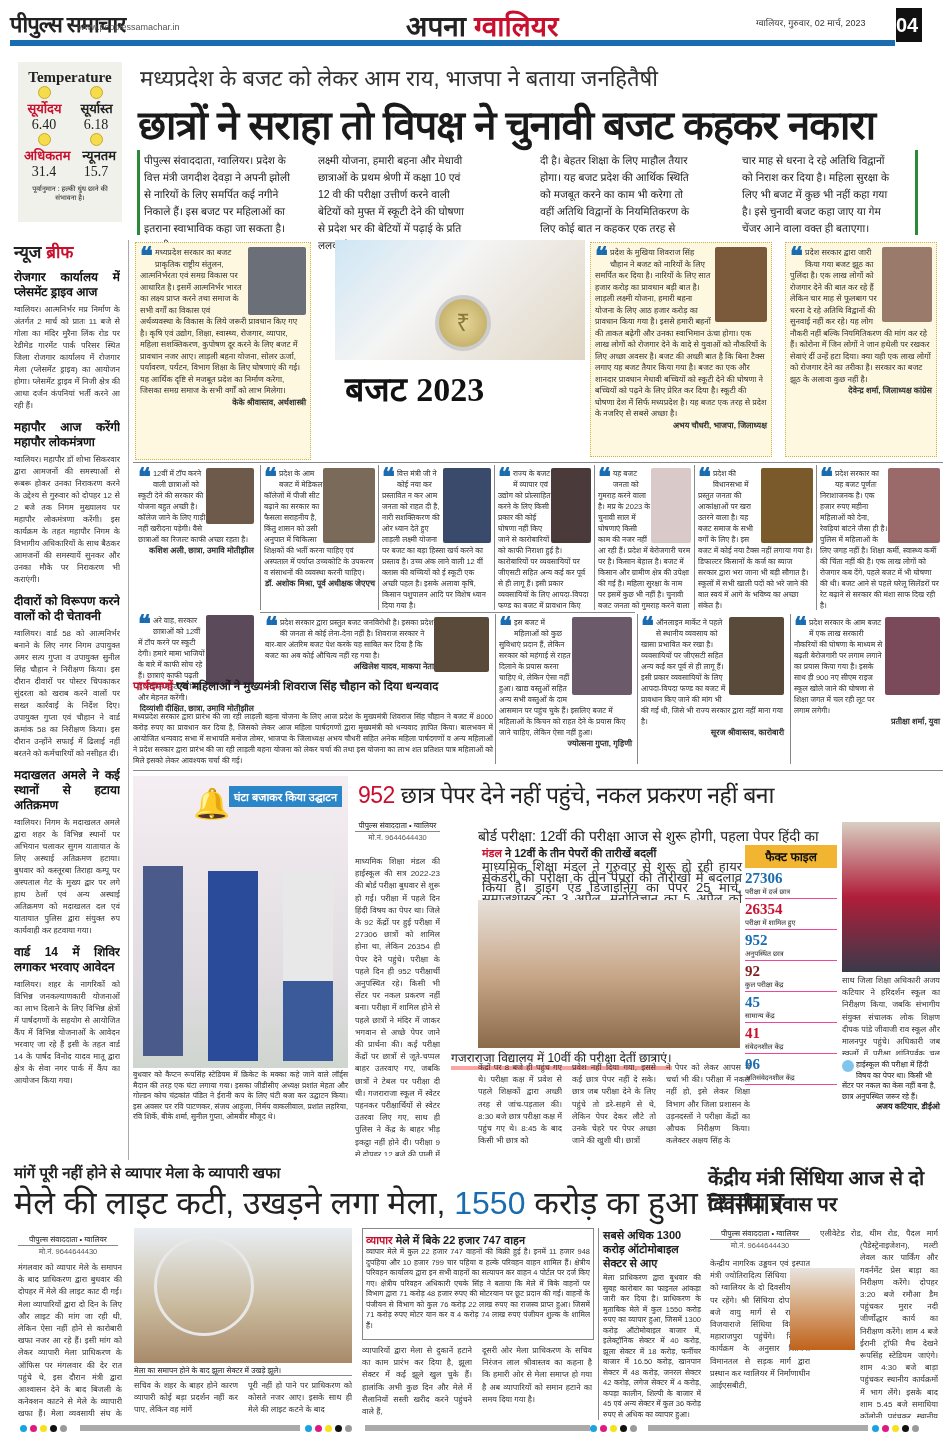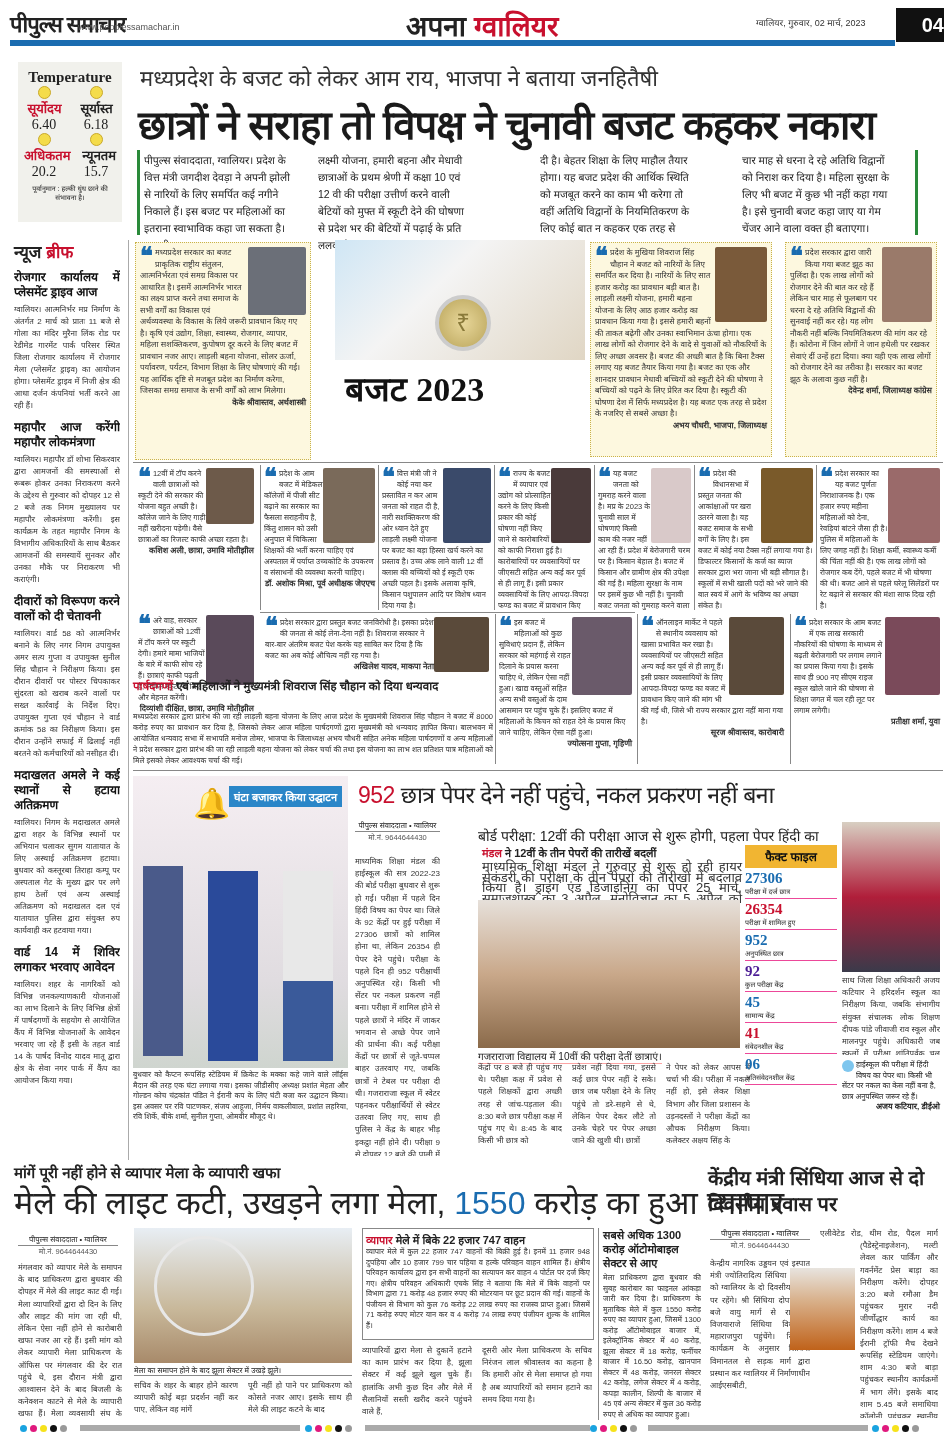--- a/index.html
+++ b/index.html
@@ -3,21 +3,21 @@
 <meta charset="utf-8">
 <style>
 *{box-sizing:border-box;margin:0;padding:0}
 body{width:945px;height:1445px;background:#fff;font-family:"Liberation Sans",sans-serif;color:#222;position:relative;overflow:hidden}
 .abs{position:absolute}
 .hdr-logo{left:10px;top:8px;font-size:22px;font-weight:bold;color:#222;letter-spacing:-1px}
 .hdr-url{left:78px;top:22px;font-size:9px;color:#555}
 .hdr-title{left:406px;top:6px;font-size:28px;font-weight:bold}
 .hdr-title .red{color:#c8102e}
 .hdr-date{left:756px;top:16px;font-size:9px;color:#333}
-.hdr-page{left:896px;top:8px;width:48px;height:34px;background:#111;color:#fff;font-size:20px;font-weight:bold;text-align:right;line-height:34px}
+.hdr-page{left:896px;top:8px;width:26px;height:34px;background:#111;color:#fff;font-size:20px;font-weight:bold;text-align:left;line-height:34px}
 .hdr-bar{left:10px;top:40px;width:885px;height:6px;background:#1a6cb0}
 .temp{left:18px;top:62px;width:104px;height:160px;background:#f1f1ec;text-align:center}
 .temp h3{font-family:"Liberation Serif",serif;font-size:15px;font-weight:bold;margin-top:7px}
 .temp .row{display:flex;justify-content:space-around;font-size:13px}
 .temp .sun{width:13px;height:13px;border-radius:50%;background:#f4dc4a;border:1px solid #c9a92a;display:inline-block}
 .temp .lbl-r{color:#c8102e;font-weight:bold}
 .temp .lbl{font-weight:bold}
 .temp .val{font-family:"Liberation Serif",serif;font-size:14px}
 .temp .fc{font-size:7px;margin-top:4px;padding:0 4px}
 .kicker{left:140px;top:62px;font-size:22px;color:#333}
@@ -75,21 +75,21 @@
     </div>
   <div class="row">
       <span class="sun"></span>
       <span class="sun"></span>
     </div>
   <div class="row">
       <span class="lbl-r">अधिकतम</span>
       <span class="lbl">न्यूनतम</span>
     </div>
   <div class="row val">
-      <span>20.2</span>
+      <span>31.4</span>
       <span>15.7</span>
     </div>
   <div class="fc">पूर्वानुमान : हल्की धुंध छाने की संभावना है।</div>
 </div>
 
 <div class="abs kicker">मध्यप्रदेश के बजट को लेकर आम राय, भाजपा ने बताया जनहितैषी</div>
 <div class="abs headline">छात्रों ने सराहा तो विपक्ष ने चुनावी बजट कहकर नकारा</div>
 <div class="abs greenbar" style="left:137px;top:150px;height:85px"></div>
 <div class="abs lead" style="left:144px">पीपुल्स संवाददाता, ग्वालियर। प्रदेश के वित्त मंत्री जगदीश देवड़ा ने अपनी झोली से नारियों के लिए समर्पित कई नगीने निकाले हैं। इस बजट पर महिलाओं का इतराना स्वाभाविक कहा जा सकता है। लाड़ली</div>
 <div class="abs lead" style="left:318px">लक्ष्मी योजना, हमारी बहना और मेधावी छात्राओं के प्रथम श्रेणी में कक्षा 10 एवं 12 वी की परीक्षा उत्तीर्ण करने वाली बेटियों को मुफ्त में स्कूटी देने की घोषणा से प्रदेश भर की बेटियों में पढ़ाई के प्रति ललक पैदा कर</div>
@@ -183,41 +183,41 @@
     <div class="byline">पीपुल्स संवाददाता • ग्वालियर</div>
     <div class="mob">मो.नं. 9644644430</div>
   </div>
 <div class="abs body-text" style="left:355px;top:856px;width:85px;height:300px;overflow:hidden">माध्यमिक शिक्षा मंडल की हाईस्कूल की सत्र 2022-23 की बोर्ड परीक्षा बुधवार से शुरू हो गई। परीक्षा में पहले दिन हिंदी विषय का पेपर था। जिले के 92 केंद्रों पर हुई परीक्षा में 27306 छात्रों को शामिल होना था, लेकिन 26354 ही पेपर देने पहुंचे। परीक्षा के पहले दिन ही 952 परीक्षार्थी अनुपस्थित रहे। किसी भी सेंटर पर नकल प्रकरण नहीं बना। परीक्षा में शामिल होने से पहले छात्रों ने मंदिर में जाकर भगवान से अच्छे पेपर जाने की प्रार्थना की। कई परीक्षा केंद्रों पर छात्रों से जूते-चप्पल बाहर उतरवाए गए, जबकि छात्रों ने टेबल पर परीक्षा दी थी। गजराराजा स्कूल में स्वेटर पहनकर परीक्षार्थियों से स्वेटर उतरवा लिए गए, साथ ही पुलिस ने केंद्र के बाहर भीड़ इकट्ठा नहीं होने दी। परीक्षा 9 से दोपहर 12 बजे की पाली में थी, इसलिए छात्र</div>
 <div class="abs" style="left:478px;top:826px;font-size:14px">बोर्ड परीक्षा: 12वीं की परीक्षा आज से शुरू होगी, पहला पेपर हिंदी का</div>
 <div class="abs" style="left:482px;top:845px;width:260px">
   <div style="font-size:11px;font-weight:bold;margin-bottom:2px"><span style="color:#c8102e">मंडल</span> <span>ने 12वीं के तीन पेपरों की तारीखें बदलीं</span></div>
   <div class="body-text" style="font-size:13px;line-height:10.5px">माध्यमिक शिक्षा मंडल ने गुरुवार से शुरू हो रही हायर सेकंडरी की परीक्षा के तीन पेपरों की तारीखों में बदलाव किया है। ड्राइंग एंड डिजाइनिंग का पेपर 25 मार्च, समाजशास्त्र का 3 अप्रैल, मनोविज्ञान का 5 अप्रैल को होगा। ये तीनों विषय के पेपर 24 मार्च को थे।</div>
 </div>
 <div class="abs" style="left:478px;top:900px;width:262px;height:148px;background:linear-gradient(#e6e0da,#c9a88a 50%,#8a6a4a)"></div>
-<div class="abs" style="left:478px;top:1049px;font-size:10px;border-bottom:1px solid #fca5a5">गजराराजा विद्यालय में 10वीं की परीक्षा देतीं छात्राएं।</div>
+<div class="abs" style="left:451px;top:1049px;font-size:12px;border-bottom:4px solid #fca5a5">गजराराजा विद्यालय में 10वीं की परीक्षा देतीं छात्राएं।</div>
 <div class="abs body-text" style="left:478px;top:1062px;width:84px;height:95px;overflow:hidden">केंद्रों पर 8 बजे ही पहुंच गए थे। परीक्षा कक्ष में प्रवेश से पहले शिक्षकों द्वारा अच्छी तरह से जांच-पड़ताल की। 8:30 बजे छात्र परीक्षा कक्ष में पहुंच गए थे। 8:45 के बाद किसी भी छात्र को</div>
 <div class="abs body-text" style="left:572px;top:1062px;width:84px;height:95px;overflow:hidden">प्रवेश नहीं दिया गया, इससे कई छात्र पेपर नहीं दे सके। छात्र जब परीक्षा देने के लिए पहुंचे तो डरे-सहमे से थे, लेकिन पेपर देकर लौटे तो उनके चेहरे पर पेपर अच्छा जाने की खुशी थी। छात्रों</div>
 <div class="abs body-text" style="left:666px;top:1062px;width:84px;height:95px;overflow:hidden">ने पेपर को लेकर आपस में चर्चा भी की। परीक्षा में नकल नहीं हो, इसे लेकर शिक्षा विभाग और जिला प्रशासन के उड़नदस्तों ने परीक्षा केंद्रों का औचक निरीक्षण किया। कलेक्टर अक्षय सिंह के</div>
 
 <div class="abs factbox">
   <div class="fact-hdr">फैक्ट फाइल</div>
   <div class="fact">
       <div class="n" style="color:#1a6cb0">27306</div>
       <div class="l">परीक्षा में दर्ज छात्र</div>
     </div>
   <div class="fact">
       <div class="n" style="color:#c8102e">26354</div>
       <div class="l">परीक्षा में शामिल हुए</div>
     </div>
   <div class="fact">
       <div class="n" style="color:#1a6cb0">952</div>
       <div class="l">अनुपस्थित छात्र</div>
     </div>
   <div class="fact">
-      <div class="n" style="color:#4c1d95">92</div>
+      <div class="n" style="color:#7f1d1d">92</div>
       <div class="l">कुल परीक्षा केंद्र</div>
     </div>
   <div class="fact">
       <div class="n" style="color:#1a6cb0">45</div>
       <div class="l">सामान्य केंद्र</div>
     </div>
   <div class="fact">
       <div class="n" style="color:#c8102e">41</div>
       <div class="l">संवेदनशील केंद्र</div>
     </div>

